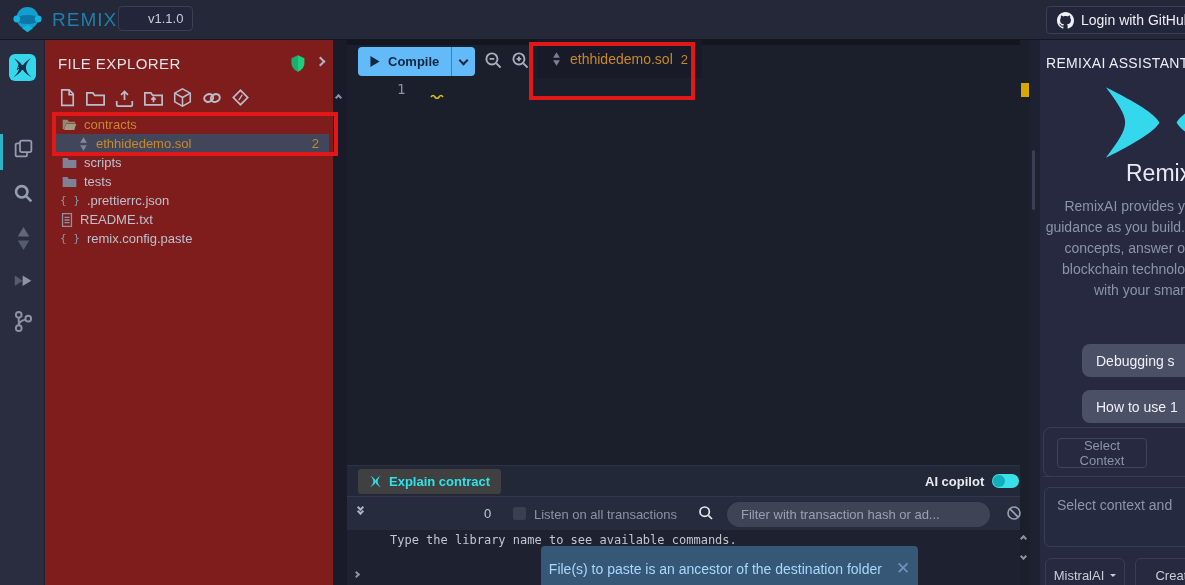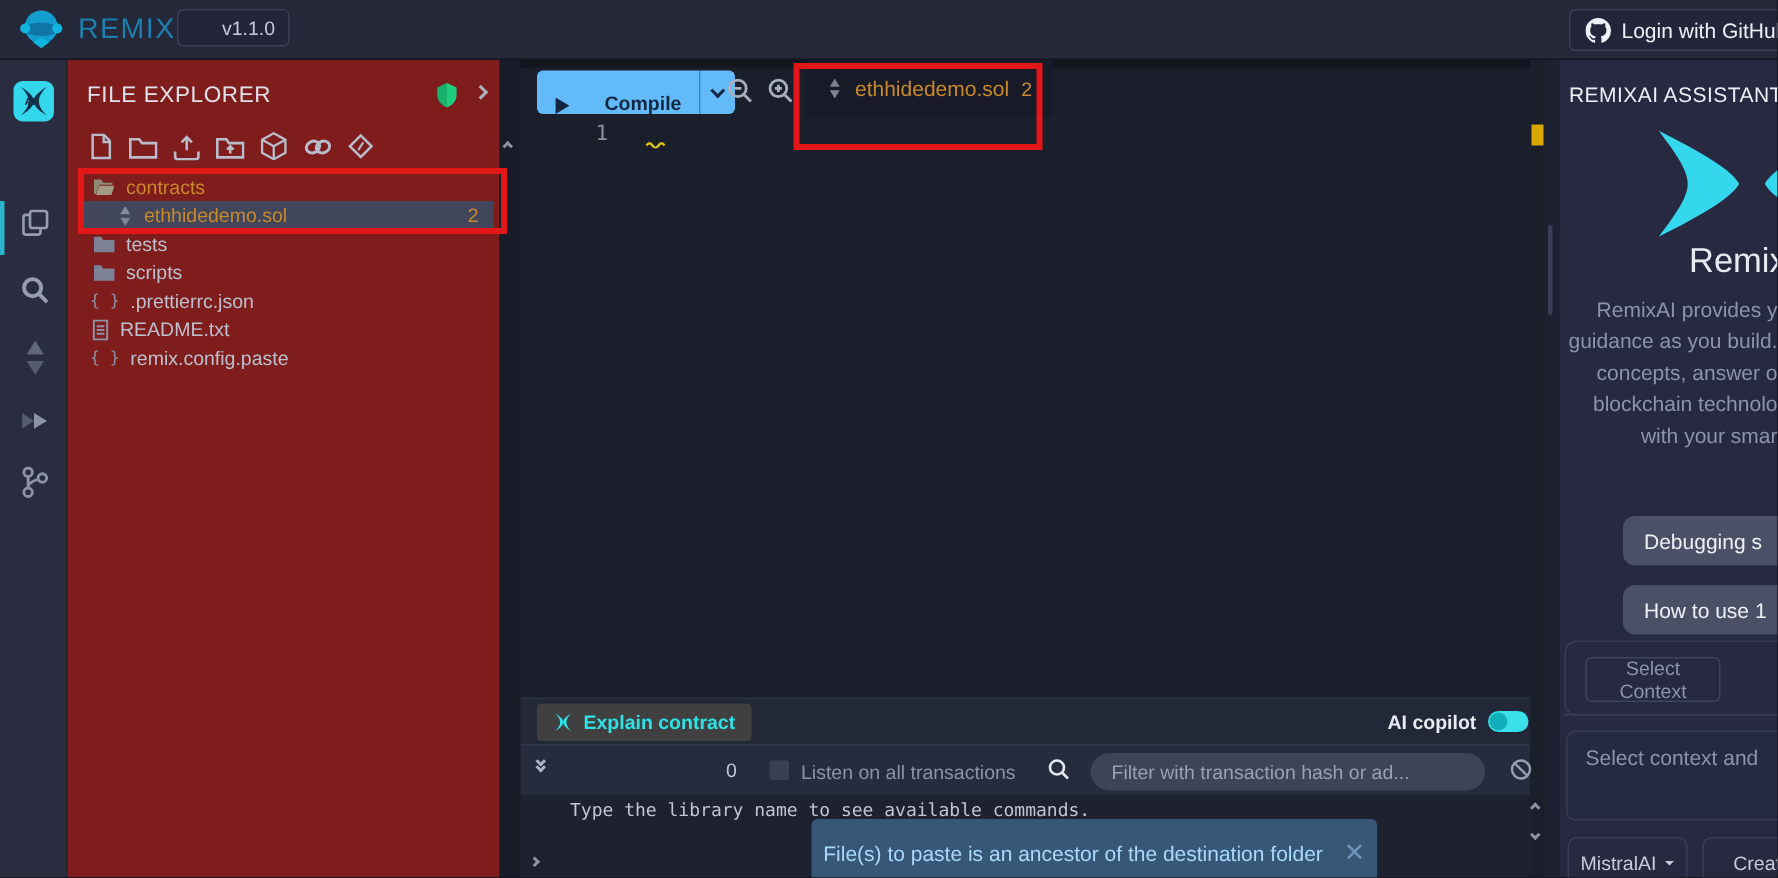--- a/index.html
+++ b/index.html
@@ -35,21 +35,21 @@
   .selrow{background:#41465a;}
   .redbox{border:4px solid #e21717;}
   .chev{display:inline-block;width:7px;height:7px;border-right:2px solid #aeb3c2;border-bottom:2px solid #aeb3c2;}
   .chev.r{transform:rotate(-45deg);}
   .chev.u{transform:rotate(-135deg);}
   .chev.d{transform:rotate(45deg);}
   .chev.sm{width:5px;height:5px;}
 
   
   #editor{left:347px;top:40px;width:673px;height:425px;background:#1b1e2b;}
-  .compile-main{height:29px;background:#63baf8;border-radius:4px 0 0 4px;color:#132740;font-weight:bold;font-size:13px;display:flex;align-items:flex-end;gap:23px;padding:0 12px;}
+  .compile-main{height:29px;background:#63baf8;border-radius:4px 0 0 4px;color:#132740;font-weight:bold;font-size:13px;display:flex;align-items:center;gap:8px;padding:0 12px;}
   .compile-caret{width:24px;height:29px;background:#63baf8;border-radius:0 4px 4px 0;border-left:1px solid #2e87c9;display:flex;align-items:center;justify-content:center;}
   .chevnavy{width:7px;height:7px;border-right:2px solid #132740;border-bottom:2px solid #132740;transform:rotate(45deg);margin-top:-3px;}
   .linenum{color:#8b90a4;font-size:14px;font-family:"DejaVu Sans Mono",monospace;}
   .marker{background:#d6a800;}
 
   
   #aibar{left:347px;top:465px;width:673px;height:31px;background:#232839;border-top:1px solid #2c3144;}
   .explainbtn{height:25px;background:#404040;border-radius:3px;display:flex;align-items:center;gap:7px;padding:0 11px;color:#2fe2e6;font-weight:bold;font-size:13px;}
   .copilot-lbl{color:#e8eaf0;font-weight:bold;font-size:13px;}
   .toggle{width:27px;height:14px;border-radius:8px;background:#39e0e8;position:relative;}
@@ -196,27 +196,27 @@
             <path fill="#9ba0b2" d="M9 0L3.5 9h11z" opacity=".75"></path>
             <path fill="#7d8296" d="M9 22l5.5-9h-11z"></path>
           </svg>
         <span class="tname orange">ethhidedemo.sol</span>
         <span class="orange" style="margin-left:auto;margin-right:10px;font-size:13px;">2</span>
       </div>
       <div class="treerow">
         <svg width="15" height="12" viewBox="0 0 22 17" style="margin-left:9px;">
             <path fill="#7d8296" d="M1 1h7l2 3h11v12H1z"></path>
           </svg>
-        <span class="tname">tests</span>
+        <span class="tname">scripts</span>
       </div>
       <div class="treerow">
         <svg width="15" height="12" viewBox="0 0 22 17" style="margin-left:9px;">
             <path fill="#7d8296" d="M1 1h7l2 3h11v12H1z"></path>
           </svg>
-        <span class="tname">scripts</span>
+        <span class="tname">tests</span>
       </div>
       <div class="treerow">
         <span style="margin-left:7px;color:#8d92a4;font-size:11px;font-family:'DejaVu Sans Mono',monospace;">{ }</span>
         <span class="tname">.prettierrc.json</span>
       </div>
       <div class="treerow">
         <svg width="12" height="14" viewBox="0 0 18 22" style="margin-left:8px;" fill="none" stroke="#8d92a4" stroke-width="2">
             <path d="M2 1h14v20H2z"></path>
             <path d="M5 7h8M5 11h8M5 15h8"></path>
           </svg>
@@ -308,21 +308,21 @@
     <input class="abs filterinput" style="left: 380px; top: 5px;" placeholder="Filter with transaction hash or ad...">
     <div class="abs" style="left:659px;top:8px;color:#9aa0b2;">
       <svg width="16" height="16" viewBox="0 0 24 24" fill="none" stroke="currentColor" stroke-width="2.4">
           <circle cx="12" cy="12" r="9"></circle>
           <path d="M5.5 5.5l13 13"></path>
         </svg>
     </div>
   </div>
 
   <div id="termbody" class="abs">
-    <div class="abs mono" style="left:33px;top:3px;">Type the library name to see available commands.</div>
+    <div class="abs mono" style="left:43px;top:3px;">Type the library name to see available commands.</div>
     <span class="chev r sm abs" style="left:7px;top:42px;border-color:#8d92a4;"></span>
     <span class="chev u sm abs" style="left:674px;top:6px;border-color:#8d92a4;"></span>
     <span class="chev d sm abs" style="left:674px;top:24px;border-color:#8d92a4;"></span>
   </div>
 
   <div class="abs toast" style="left:541px;top:546px;width:377px;height:45px;">
     <span>File(s) to paste is an ancestor of the destination folder</span>
     <span class="x">✕</span>
   </div>
 

